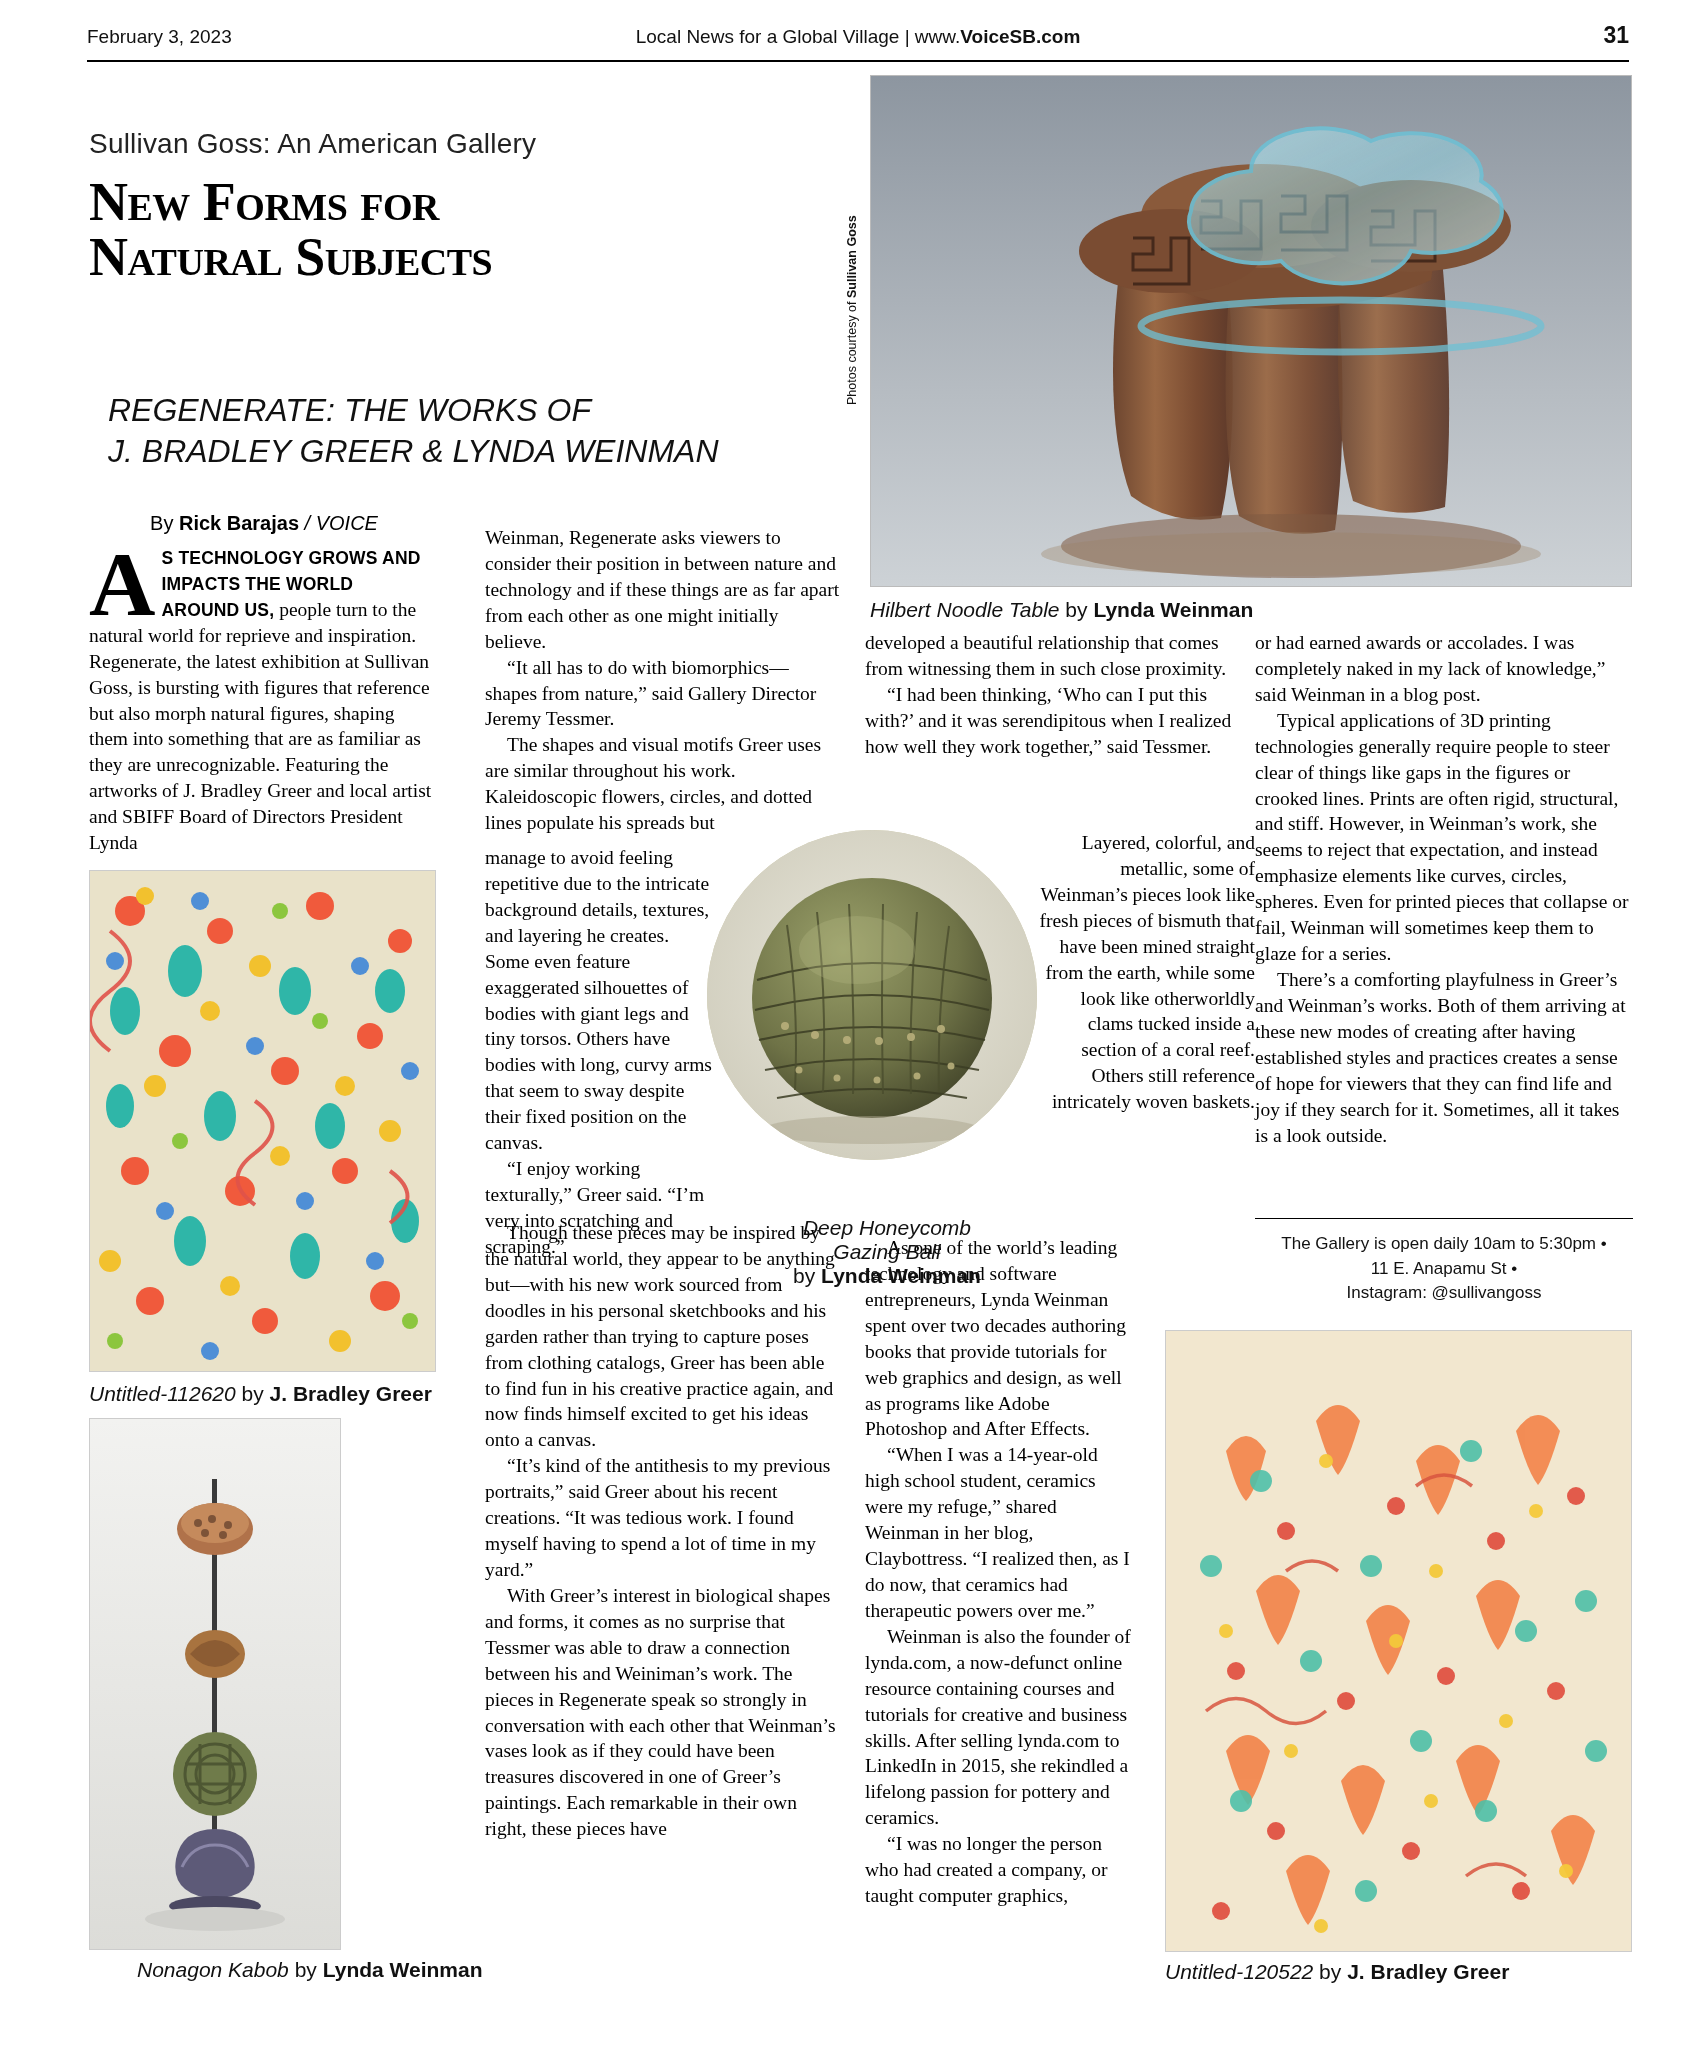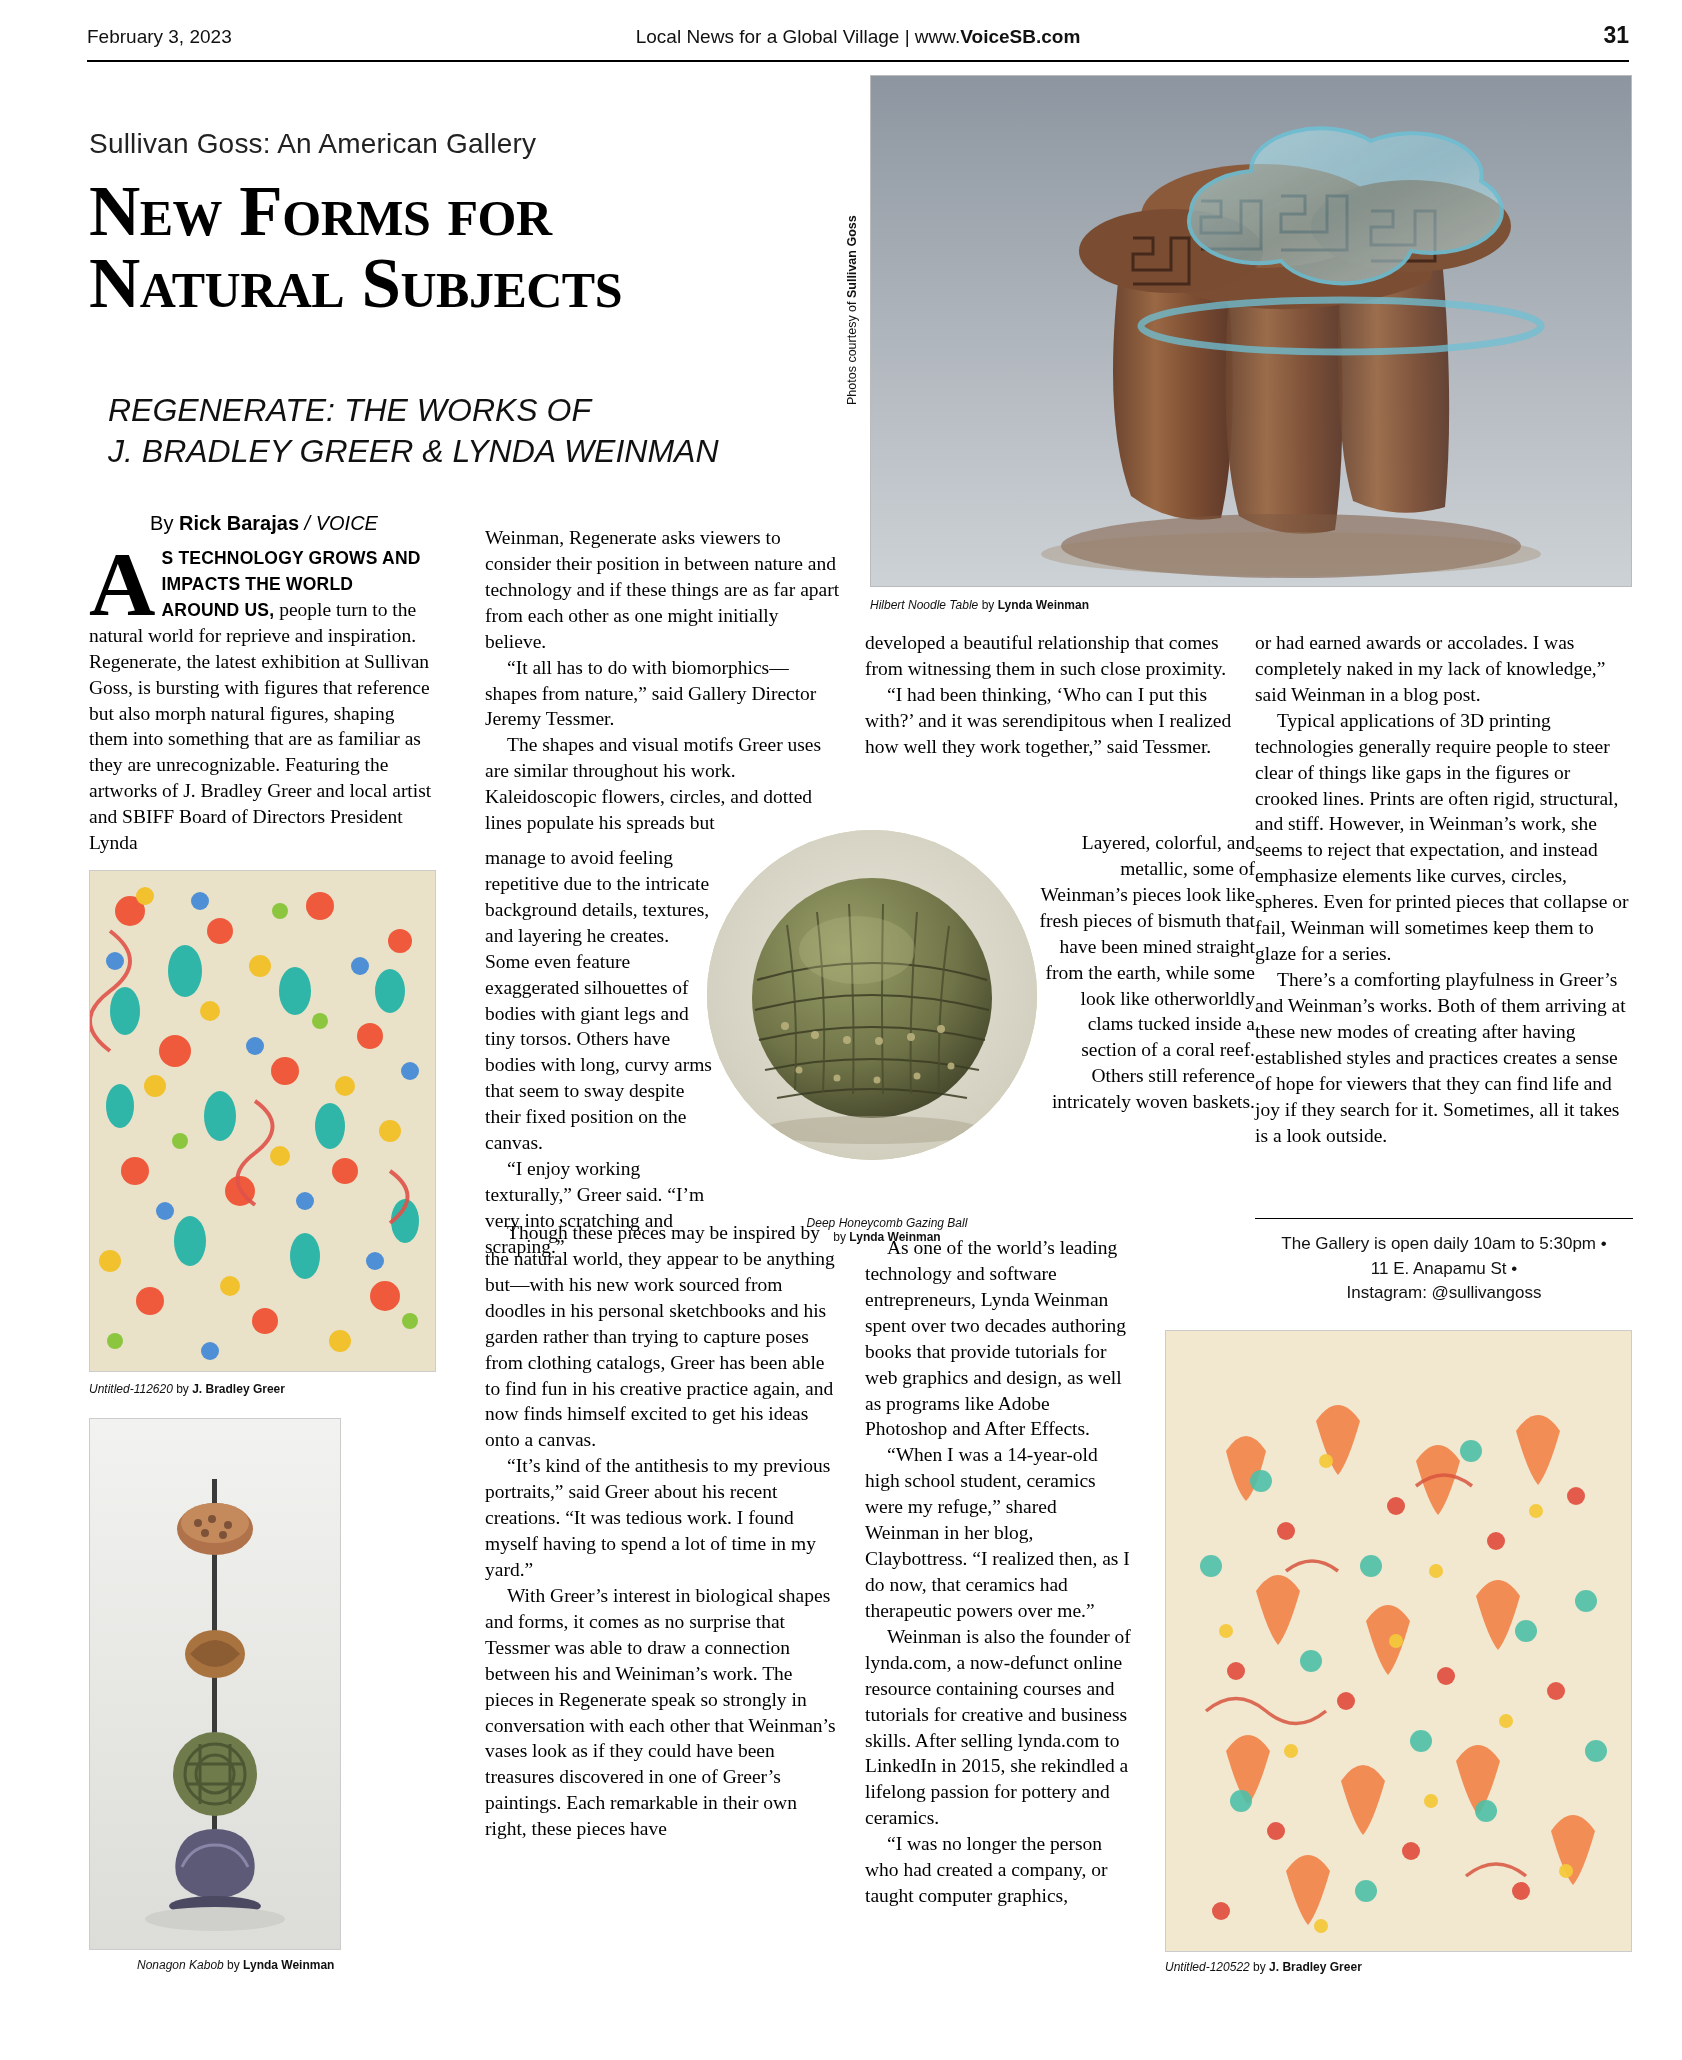--- a/index.html
+++ b/index.html
@@ -71,21 +71,21 @@
     color: #222;
     letter-spacing: 0.2px;
   }
   .headline {
     position: absolute;
     left: 72px;
     top: 175px;
     width: 780px;
     font-family: "Liberation Serif", serif;
     font-weight: bold;
-    font-size: 71px;
+    font-size: 54px;
     line-height: 1.02;
     letter-spacing: -0.5px;
     color: #000;
   }
   .headline .l2 { display: block; }
   .smallcapsline {
     font-variant: small-caps;
   }
   .subhead {
     position: absolute;
@@ -160,21 +160,21 @@
 
   
   .imgbox {
     position: absolute;
     background: #ddd;
     overflow: hidden;
   }
   .cap {
     position: absolute;
     font-family: "Liberation Sans", sans-serif;
-    font-size: 12px;
+    font-size: 21px;
     color: #111;
   }
   .cap i { font-style: italic; }
   .cap b { font-weight: bold; }
 
   
   #img-table {
     left: 853px; top: 75px; width: 760px; height: 510px;
     border: 1px solid #bbb;
   }

